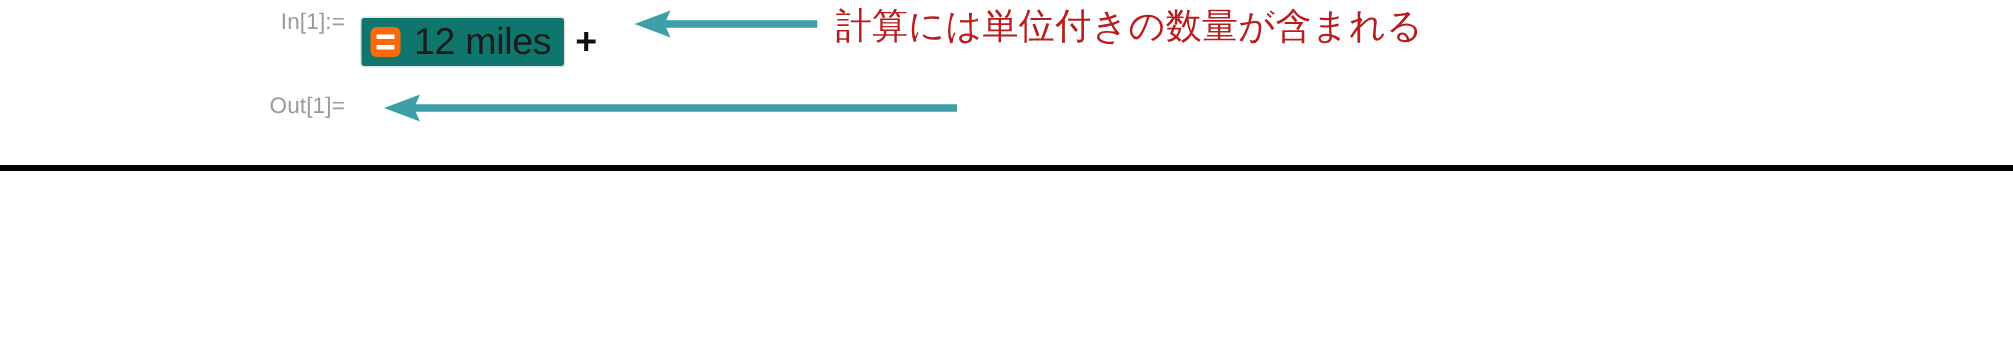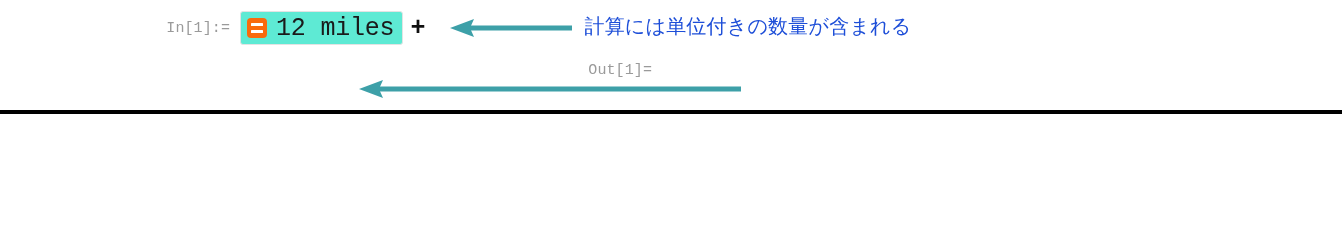--- a/index.html
+++ b/index.html
@@ -15,25 +15,23 @@
     font-family: "Liberation Sans", "DejaVu Sans", sans-serif;
     -webkit-font-smoothing: antialiased;
   }
 
   
   .row {
     position: absolute;
     left: 0;
     width: 1086px;
     display: flex;
-    align-items: center;
-    font-family: Liberation Mono, monospace;
   }
   #input-row  { top: 6px;  height: 44px; }
-  #output-row { top: 62px; height: 40px; flex-direction: column; }
+  #output-row { top: 62px; height: 40px; }
 
   
   .prompt-label {
     color: #9a9a9a;
     font-size: 15px;
     letter-spacing: 0.1px;
     white-space: nowrap;
     text-align: right;
     flex: 0 0 auto;
   }
@@ -47,21 +45,21 @@
     flex: 0 0 auto;
   }
 
   
   .quantity-box {
     display: inline-flex;
     align-items: center;
     gap: 9px;
     border: 1px solid #e3e3e3;
     border-radius: 3px;
-    background: #5eead4;
+    background: #0f766e;
     padding: 4px 8px 4px 6px;
     height: 34px;
     box-sizing: border-box;
   }
 
   
   .unit-badge {
     flex: 0 0 auto;
     width: 20px;
     height: 20px;
@@ -114,22 +112,22 @@
   .annotation-arrow {
     flex: 0 0 auto;
     display: block;
   }
   #input-arrow-wrap  { margin-left: 18px; }
   #output-arrow-wrap { margin-left: 14px; }
 
   
   .annotation-caption {
     flex: 0 0 auto;
-    color: #1d4ed8;
-    font-size: 20px;
+    color: #b91c1c;
+    font-size: 24px;
     line-height: 1;
     white-space: nowrap;
     letter-spacing: 0.2px;
   }
   #input-caption  { margin-left: 12px; }
   #output-caption { margin-left: 12px; }
 
   
   #bottom-rule {
     position: absolute;

